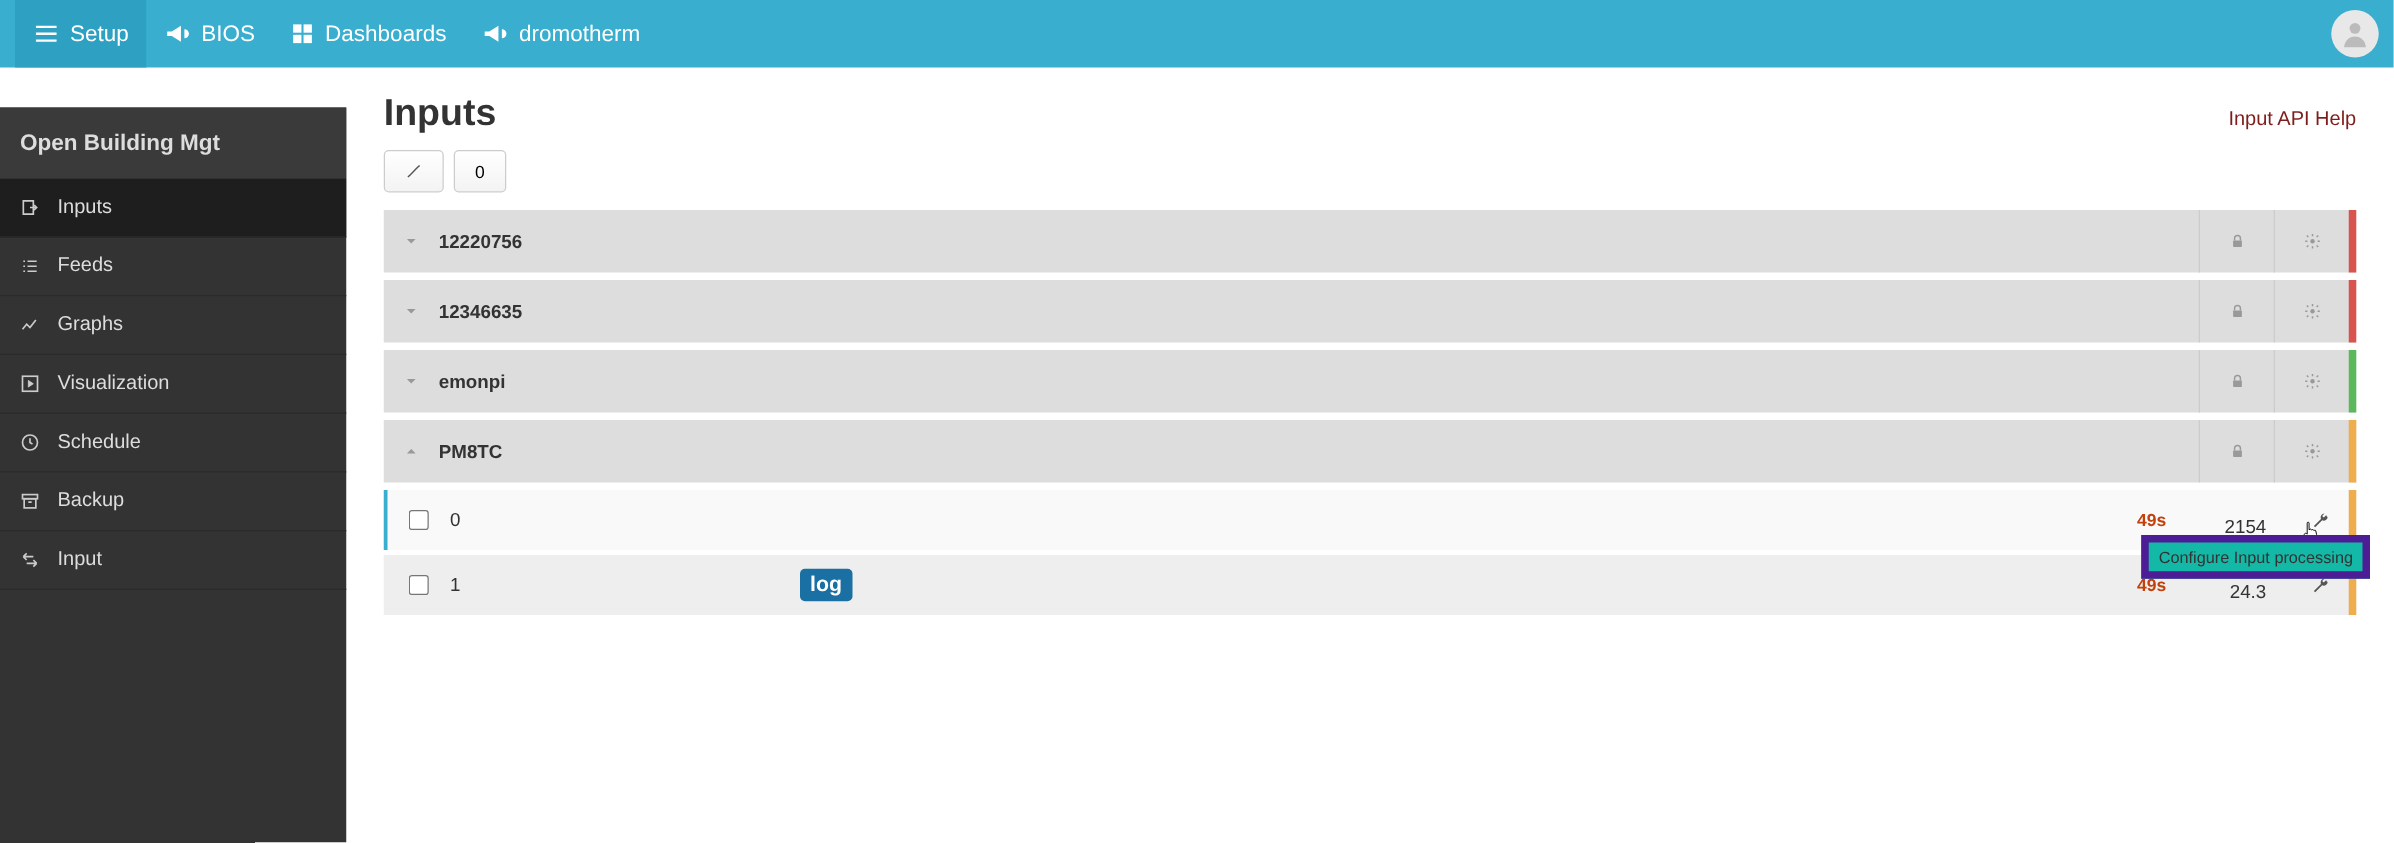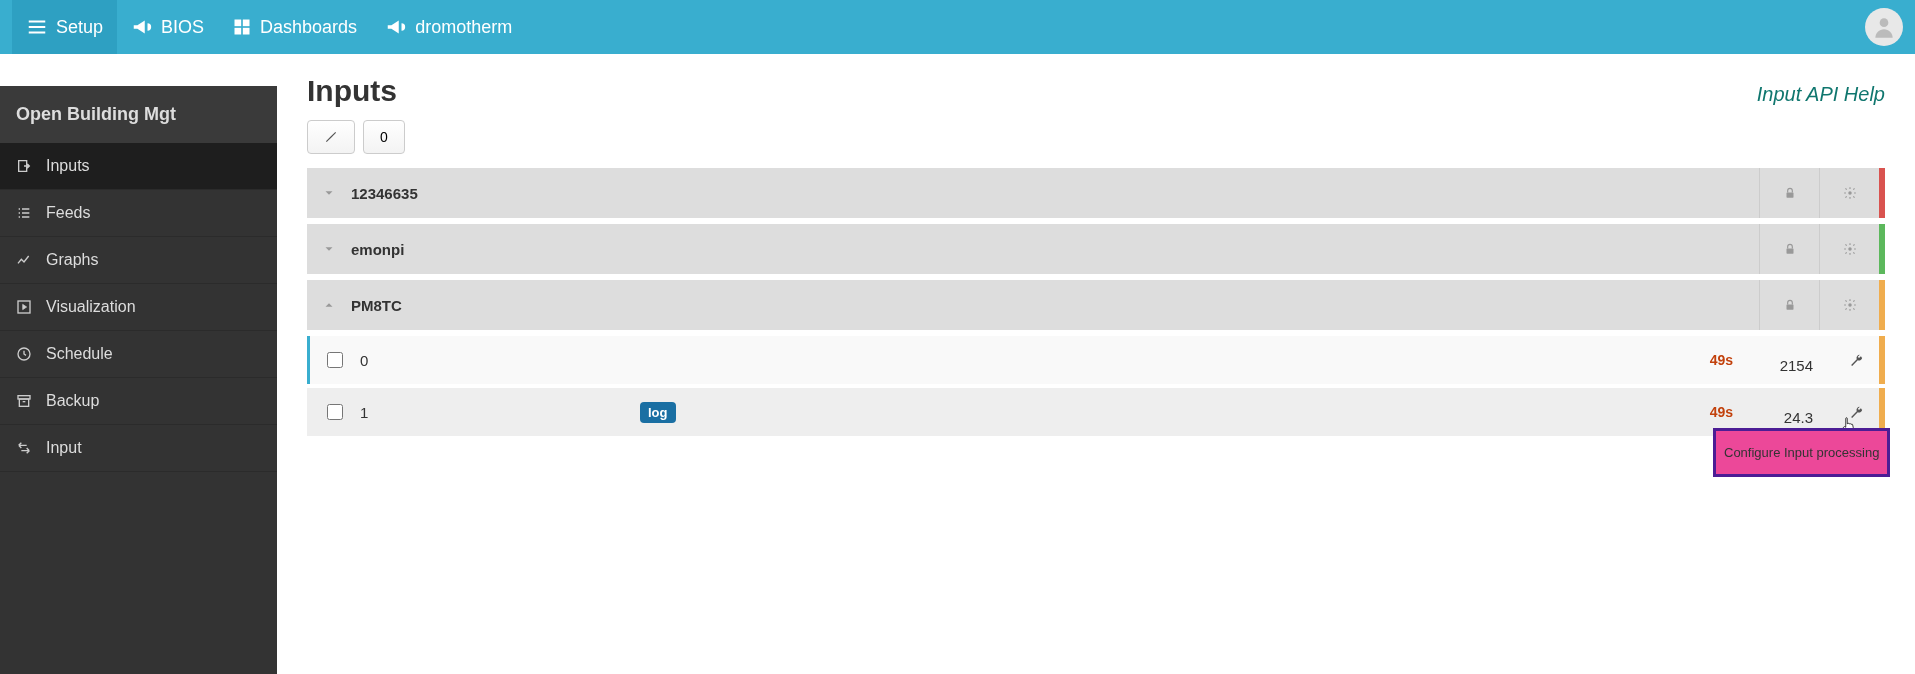--- a/index.html
+++ b/index.html
@@ -20,21 +20,21 @@
 .sidebar-title { padding: 18px 16px; font-size: 18px; font-weight: bold; background:#3a3a3a; }
 .sidebar-item { display:flex; align-items:center; padding: 14px 16px; font-size:16px; cursor:pointer; border-bottom:1px solid #2b2b2b; }
 .sidebar-item.active { background:#1e1e1e; }
 .sidebar-item .sico { width:20px; margin-right:10px; display:inline-flex; }
 .sidebar-item svg { width:16px; height:16px; fill:#ccc; stroke:#ccc; }
 
 
 .main { flex:1; padding: 20px 30px; overflow:auto; position: relative; }
 .page-header { display:flex; align-items:baseline; justify-content:space-between; margin-bottom:12px; }
 .page-title { font-size: 30px; font-weight: 600; }
-.api-link { color:#0f766e; font-size:20px; text-decoration:none;font-style:italic; }
+.api-link { color:#7f1d1d; font-size:16px; text-decoration:none; }
 
 .toolbar { display:flex; gap:8px; margin-bottom:14px; }
 .btn { border:1px solid #ccc; background: linear-gradient(#fff,#f3f3f3); border-radius:4px; height:34px; min-width:40px; display:inline-flex; align-items:center; justify-content:center; font-size:14px; cursor:pointer; padding:0 16px; }
 .btn svg { width:14px; height:14px; }
 
 .group-row { display:flex; align-items:center; background:#ddd; height:50px; margin-bottom:6px; position:relative; }
 .group-caret { width:44px; display:flex; justify-content:center; color:#888; }
 .group-caret svg { width:14px; height:14px; fill:#999; }
 .group-name { font-weight:bold; font-size:15px; flex:1; }
 .group-actions { display:flex; }
@@ -45,28 +45,28 @@
 .stripe-green { background:#5cb85c; }
 .stripe-orange { background:#f0ad4e; }
 
 .input-row { display:flex; align-items:center; height:48px; border-left:3px solid transparent; margin-bottom:4px; position:relative; }
 .input-row.sel { border-left-color:#39aecf; background:#f9f9f9; }
 .input-row.alt { background:#eee; }
 .row-check { width:50px; display:flex; justify-content:center; }
 .row-check input { width:16px; height:16px; }
 .row-name { width:280px; font-size:15px; }
 .row-tags { flex:1; }
-.tag { display:inline-block; background:#1a6fa3; color:#fff; font-weight:bold; font-size:13px; padding:3px 8px; border-radius:4px; }
+.tag { display:inline-block; background:#1a6fa3; color:#fff; font-weight:bold; font-size:17px; padding:3px 8px; border-radius:4px; }
 .row-time { width:70px; color:#c2410c; font-weight:600; text-align:right; padding-right:10px; }
 .row-value { width:90px; font-size:15px; text-align:right; padding-right:20px;margin-top:10px; }
 .row-wrench { width:46px; display:flex; justify-content:center; cursor:pointer; }
 .row-wrench svg { width:15px; height:15px; fill:#555; }
 .row-stripe { width:6px; height:48px; }
 
-.tooltip { position:absolute; background:#ec4899; border:3px solid #4c1d95; padding:14px 8px; font-size:13px; white-space:nowrap; z-index:100; }
+.tooltip { position:absolute; background:#14b8a6; border:6px solid #4c1d95; padding:4px 8px; font-size:13px; white-space:nowrap; z-index:100; }
 
 .cursor-ptr { position:absolute; width:18px; height:22px; z-index:99; }
 </style>
 </head>
 <body>
 
 <div class="topbar">
   <div class="topbar-item active">
     <svg viewBox="0 0 24 24" width="22" height="22">
         <path stroke="#fff" stroke-width="2" d="M3 6h18M3 12h18M3 18h18"></path>
@@ -185,20 +185,43 @@
       <button class="btn">0</button>
     </div>
 
     <div id="groups">
         <div class="group-row">
     <div class="group-caret">
             <svg viewBox="0 0 24 24">
               <path d="M6 9l6 6 6-6z"></path>
             </svg>
           </div>
+    <div class="group-name">12220756</div>
+    <div class="group-actions">
+      <div class="group-act">
+              <svg viewBox="0 0 24 24">
+                <rect x="6" y="11" width="12" height="9" rx="1"></rect>
+                <path d="M8 11V8a4 4 0 018 0v3" fill="none" stroke="#999" stroke-width="2"></path>
+              </svg>
+            </div>
+      <div class="group-act">
+              <svg viewBox="0 0 24 24">
+                <circle cx="12" cy="12" r="3" fill="#999"></circle>
+                <path d="M12 2v3M12 19v3M4.2 4.2l2.1 2.1M17.7 17.7l2.1 2.1M2 12h3M19 12h3M4.2 19.8l2.1-2.1M17.7 6.3l2.1-2.1" stroke="#999" stroke-width="2"></path>
+              </svg>
+            </div>
+    </div>
+    <div class="status-stripe stripe-red"></div>
+        </div>
+        <div class="group-row">
+    <div class="group-caret">
+            <svg viewBox="0 0 24 24">
+              <path d="M6 9l6 6 6-6z"></path>
+            </svg>
+          </div>
     <div class="group-name">12346635</div>
     <div class="group-actions">
       <div class="group-act">
               <svg viewBox="0 0 24 24">
                 <rect x="6" y="11" width="12" height="9" rx="1"></rect>
                 <path d="M8 11V8a4 4 0 018 0v3" fill="none" stroke="#999" stroke-width="2"></path>
               </svg>
             </div>
       <div class="group-act">
               <svg viewBox="0 0 24 24">

